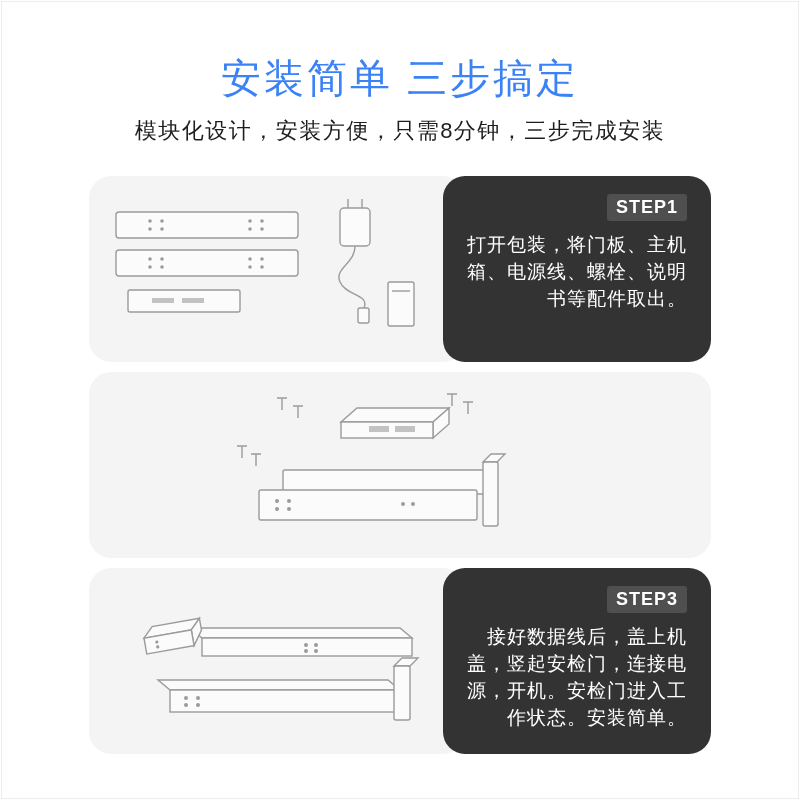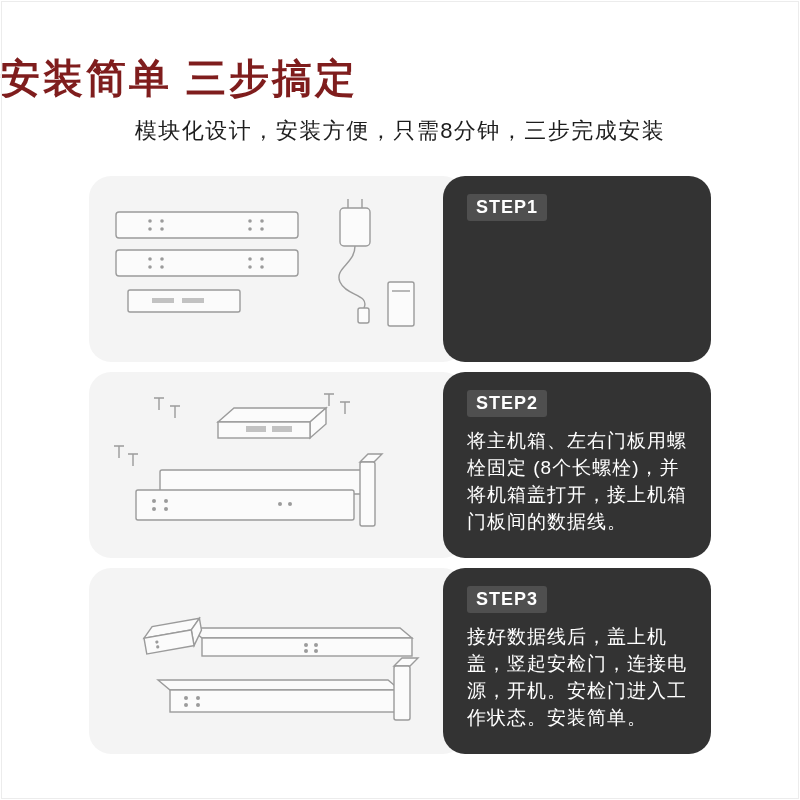--- a/index.html
+++ b/index.html
@@ -6,40 +6,41 @@
   body{
     width:800px;height:800px;
     background:#ffffff;
     font-family:"Liberation Sans",sans-serif;
     position:relative;
     overflow:hidden;
   }
   .frame{position:absolute;inset:1px;border:1px solid #ececec;pointer-events:none;}
   .container{padding-top:56px;}
   .title{
-    text-align:left;
+    text-align:center;
     font-size:40px;
-    font-weight:bold;
-    color:#7f1d1d;
+    font-weight:normal;
+    color:#3b82f6;
     letter-spacing:3px;
     line-height:1.1;
   }
   .subtitle{
     text-align:center;
     font-size:22px;
     color:#1d1d1d;
     letter-spacing:1.5px;
     margin-top:16px;
   }
   .rows{
     width:622px;
     margin:30px auto 0 auto;
     display:flex;
     flex-direction:column;
     gap:10px;
+    text-align:right;
   }
   .row{
     display:flex;
     height:186px;
   }
   .illus-panel{
     flex:1;
     background:#f4f4f4;
     border-radius:22px;
     display:flex;
@@ -132,20 +133,21 @@
           </g>
           <g>
             <rect class="shape" x="246" y="100" width="0" height="0"></rect>
             <rect class="shape" x="290" y="98" width="26" height="44" rx="2"></rect>
             <path class="line" d="M294,107 L312,107"></path>
           </g>
         </svg>
       </div>
       <div class="step-panel">
         <span class="step-label">STEP1</span>
+        <div class="step-text">打开包装，将门板、主机箱、电源线、螺栓、说明书等配件取出。</div>
       </div>
     </div>
 
     <div class="row">
       <div class="illus-panel">
         <svg width="344" height="170" viewBox="0 0 344 170">
           <g>
             <path class="line" d="M56,18 h10 M61,18 v12"></path>
             <path class="line" d="M72,26 h10 M77,26 v12"></path>
             <path class="line" d="M226,14 h10 M231,14 v12"></path>
@@ -167,24 +169,20 @@
               <circle class="dot" cx="56" cy="129" r="2"></circle>
             <circle class="dot" cx="68" cy="121" r="2"></circle>
               <circle class="dot" cx="68" cy="129" r="2"></circle>
             <circle class="dot" cx="182" cy="124" r="2"></circle>
               <circle class="dot" cx="192" cy="124" r="2"></circle>
             <polygon class="shape" points="262,82 270,74 284,74 276,82"></polygon>
             <rect class="shape" x="262" y="82" width="15" height="64" rx="2"></rect>
           </g>
         </svg>
       </div>
-      <div class="step-panel">
-        <span class="step-label">STEP2</span>
-        <div class="step-text">将主机箱、左右门板用螺栓固定 (8个长螺栓)，并将机箱盖打开，接上机箱门板间的数据线。</div>
-      </div>
     </div>
 
     <div class="row">
       <div class="illus-panel">
         <svg width="344" height="170" viewBox="0 0 344 170">
           <g>
             <polygon class="shape" points="92,52 302,52 314,62 104,62"></polygon>
             <rect class="shape" x="104" y="62" width="210" height="18"></rect>
             <circle class="dot" cx="208" cy="69" r="2"></circle>
               <circle class="dot" cx="208" cy="75" r="2"></circle>

